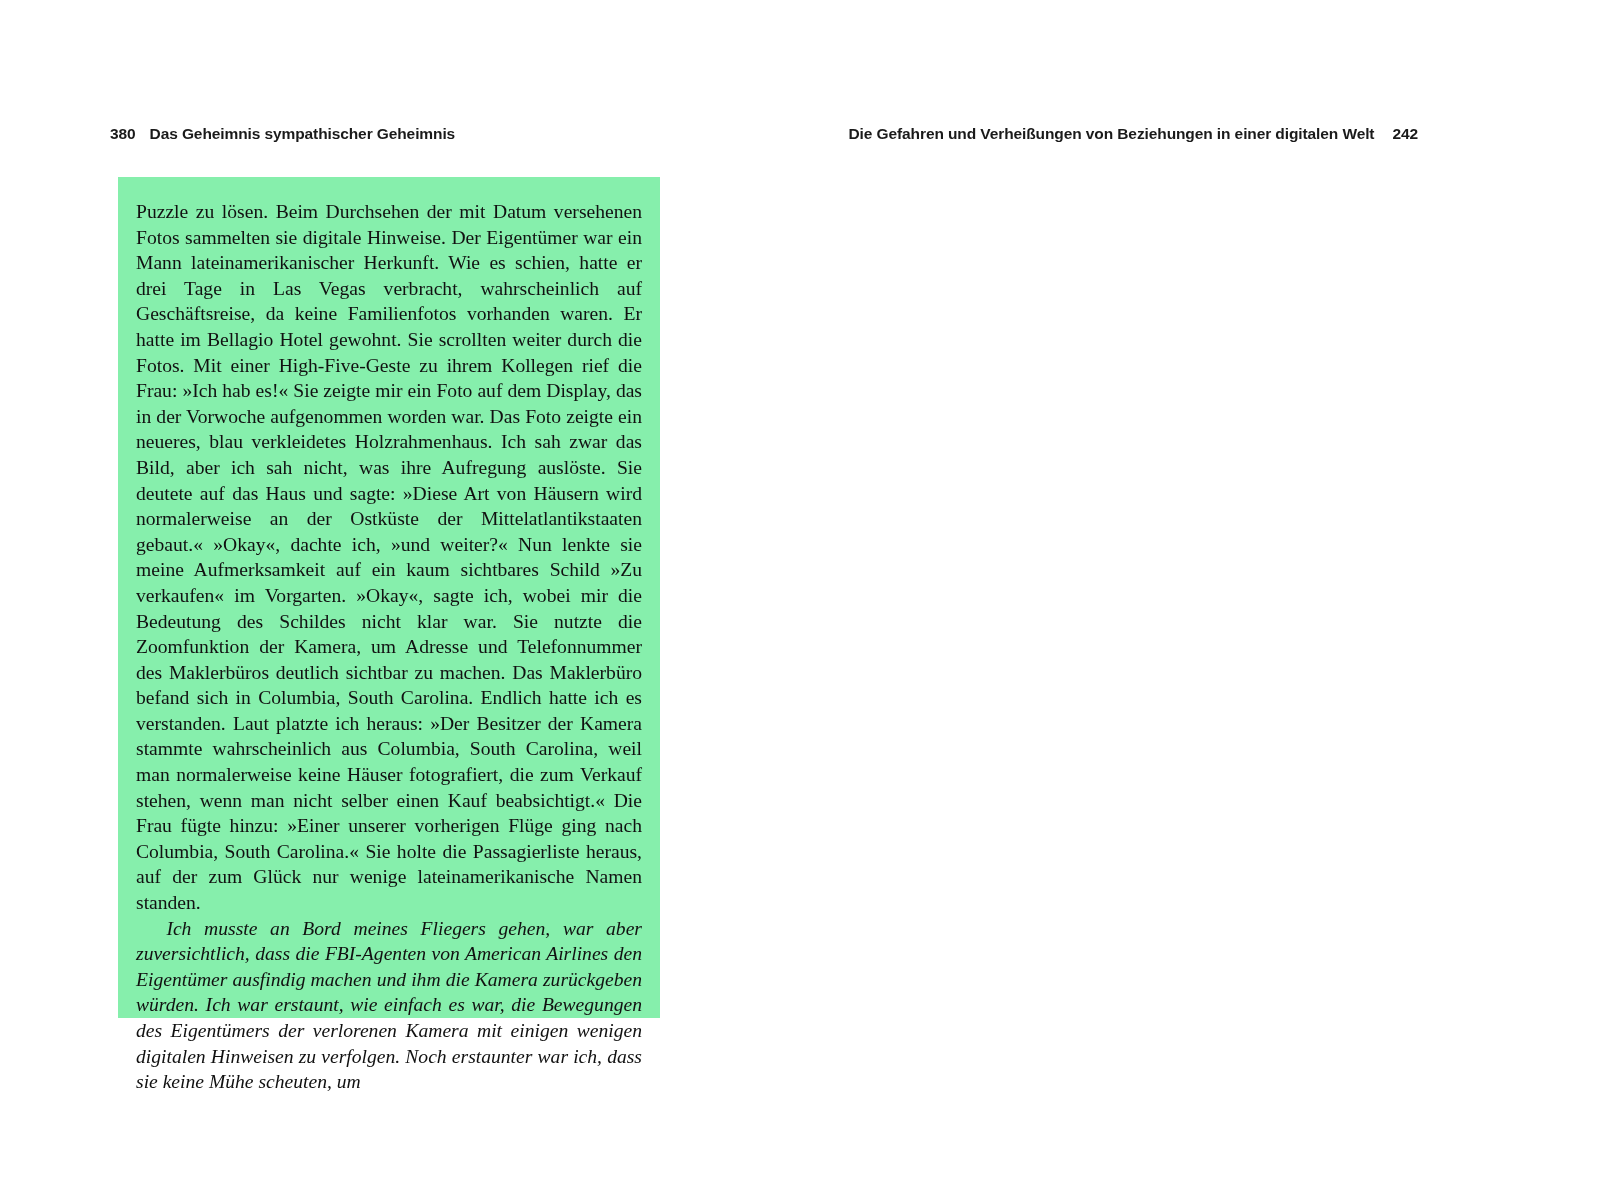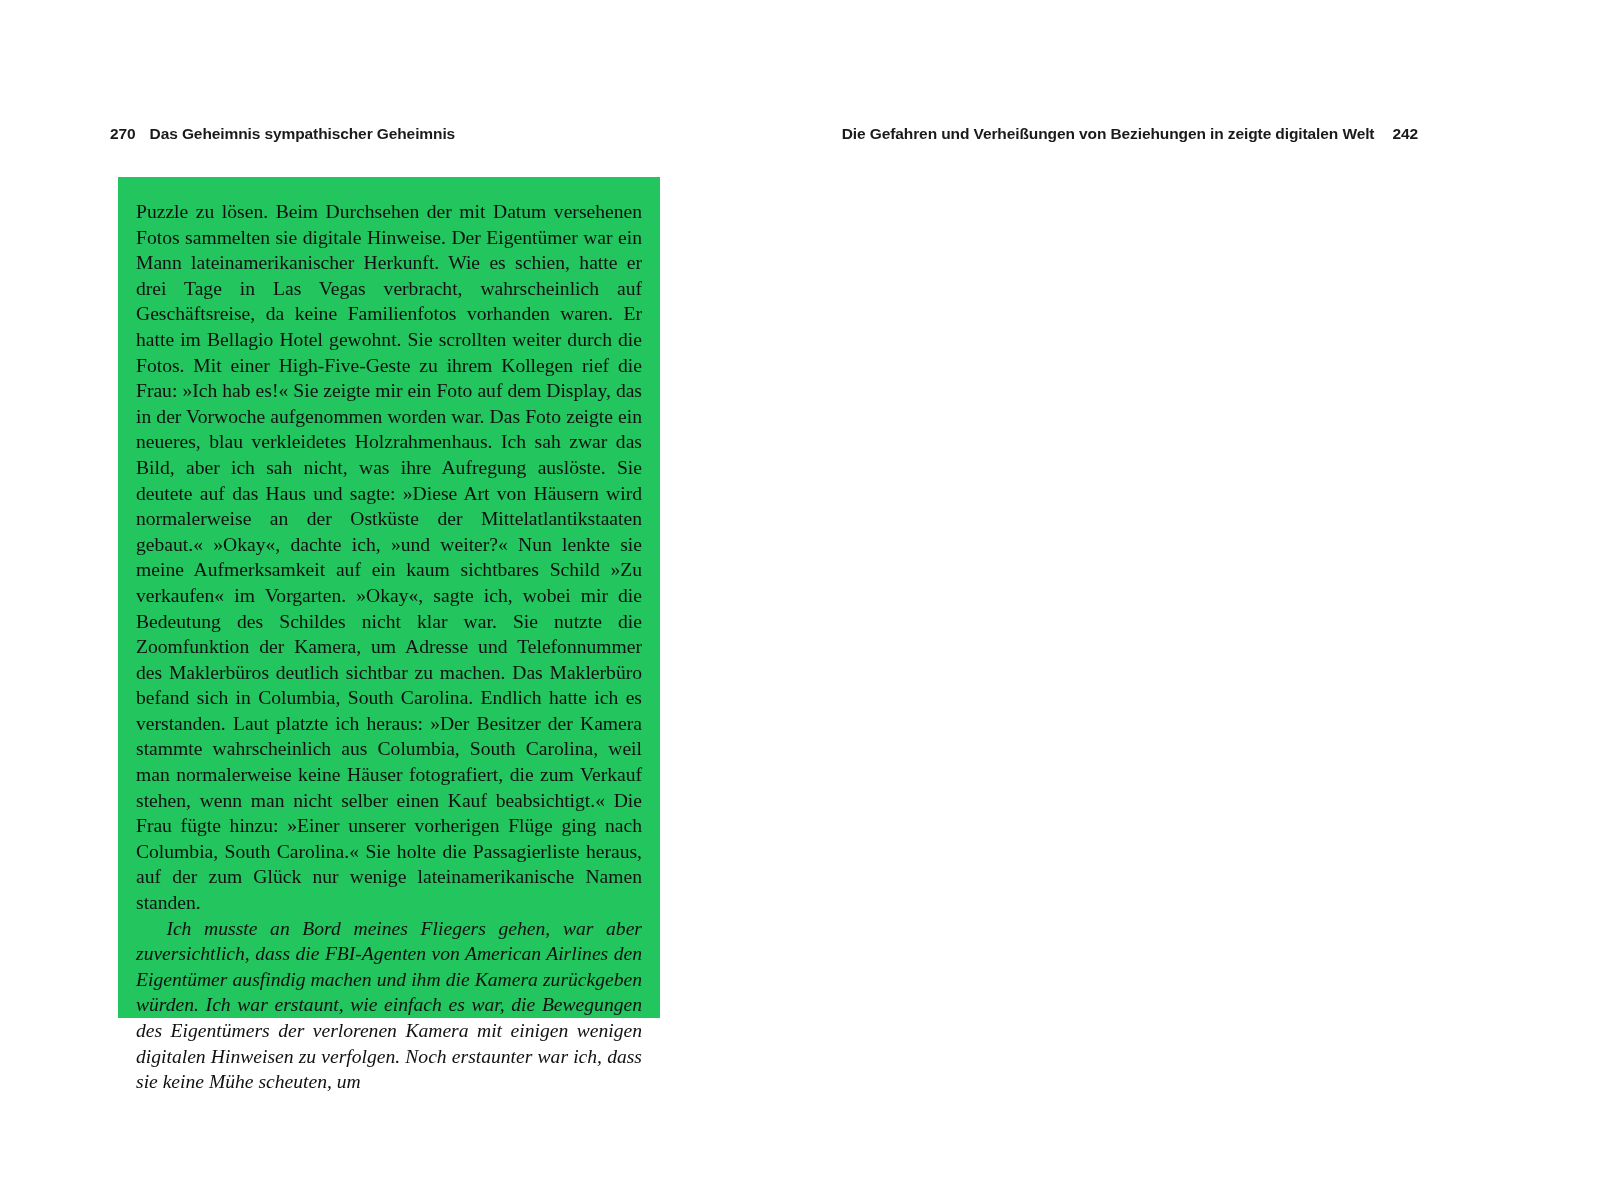--- a/index.html
+++ b/index.html
@@ -52,21 +52,21 @@
   .runhead .folio-left {
     margin-right: 14px;
   }
   .runhead .folio-right {
     margin-left: 18px;
   }
 
   
   .tintbox {
     position: absolute;
-    background: #22c55e;
+    background: #86efac;
   }
 
   #left-tint {
     left: 118px;
     top: 177px;
     width: 542px;
     height: 841px;
   }
 
   
@@ -99,33 +99,33 @@
   .bodytext p:last-child { }
 </style>
 </head>
 <body>
 
 <div class="spread">
 
   <div class="page page-left">
 
     <div class="runhead">
-      <span class="folio-left">270</span><span>Das Geheimnis sympathischer Geheimnis</span>
+      <span class="folio-left">380</span><span>Das Geheimnis sympathischer Geheimnis</span>
     </div>
 
     <div class="tintbox" id="left-tint">
       <div class="textblock bodytext">
         <p>Puzzle zu lösen. Beim Durchsehen der mit Datum versehenen Fotos sammelten sie digitale Hinweise. Der Eigentümer war ein Mann lateinamerikanischer Herkunft. Wie es schien, hatte er drei Tage in Las Vegas verbracht, wahrscheinlich auf Geschäftsreise, da keine Familienfotos vorhanden waren. Er hatte im Bellagio Hotel gewohnt. Sie scrollten weiter durch die Fotos. Mit einer High-Five-Geste zu ihrem Kollegen rief die Frau: »Ich hab es!« Sie zeigte mir ein Foto auf dem Display, das in der Vorwoche aufgenommen worden war. Das Foto zeigte ein neueres, blau verkleidetes Holzrahmenhaus. Ich sah zwar das Bild, aber ich sah nicht, was ihre Aufregung auslöste. Sie deutete auf das Haus und sagte: »Diese Art von Häusern wird normalerweise an der Ostküste der Mittelatlantikstaaten gebaut.« »Okay«, dachte ich, »und weiter?« Nun lenkte sie meine Aufmerksamkeit auf ein kaum sichtbares Schild »Zu verkaufen« im Vorgarten. »Okay«, sagte ich, wobei mir die Bedeutung des Schildes nicht klar war. Sie nutzte die Zoomfunktion der Kamera, um Adresse und Telefonnummer des Maklerbüros deutlich sichtbar zu machen. Das Maklerbüro befand sich in Columbia, South Carolina. Endlich hatte ich es verstanden. Laut platzte ich heraus: »Der Besitzer der Kamera stammte wahrscheinlich aus Columbia, South Carolina, weil man normalerweise keine Häuser fotografiert, die zum Verkauf stehen, wenn man nicht selber einen Kauf beabsichtigt.« Die Frau fügte hinzu: »Einer unserer vorherigen Flüge ging nach Columbia, South Carolina.« Sie holte die Passagierliste heraus, auf der zum Glück nur wenige lateinamerikanische Namen standen.</p>
         <p class="indent">Ich musste an Bord meines Fliegers gehen, war aber zuversichtlich, dass die FBI-Agenten von American Airlines den Eigentümer ausfindig machen und ihm die Kamera zurückgeben würden. Ich war erstaunt, wie einfach es war, die Bewegungen des Eigentümers der verlorenen Kamera mit einigen wenigen digitalen Hinweisen zu verfolgen. Noch erstaunter war ich, dass sie keine Mühe scheuten, um</p>
       </div>
     </div>
 
   </div>
 
   <div class="page page-right">
 
     <div class="runhead">
-      <span>Die Gefahren und Verheißungen von Beziehungen in zeigte digitalen Welt</span><span class="folio-right">242</span>
+      <span>Die Gefahren und Verheißungen von Beziehungen in einer digitalen Welt</span><span class="folio-right">242</span>
     </div>
 
   </div>
 
 </div>
 
 </body></html>

